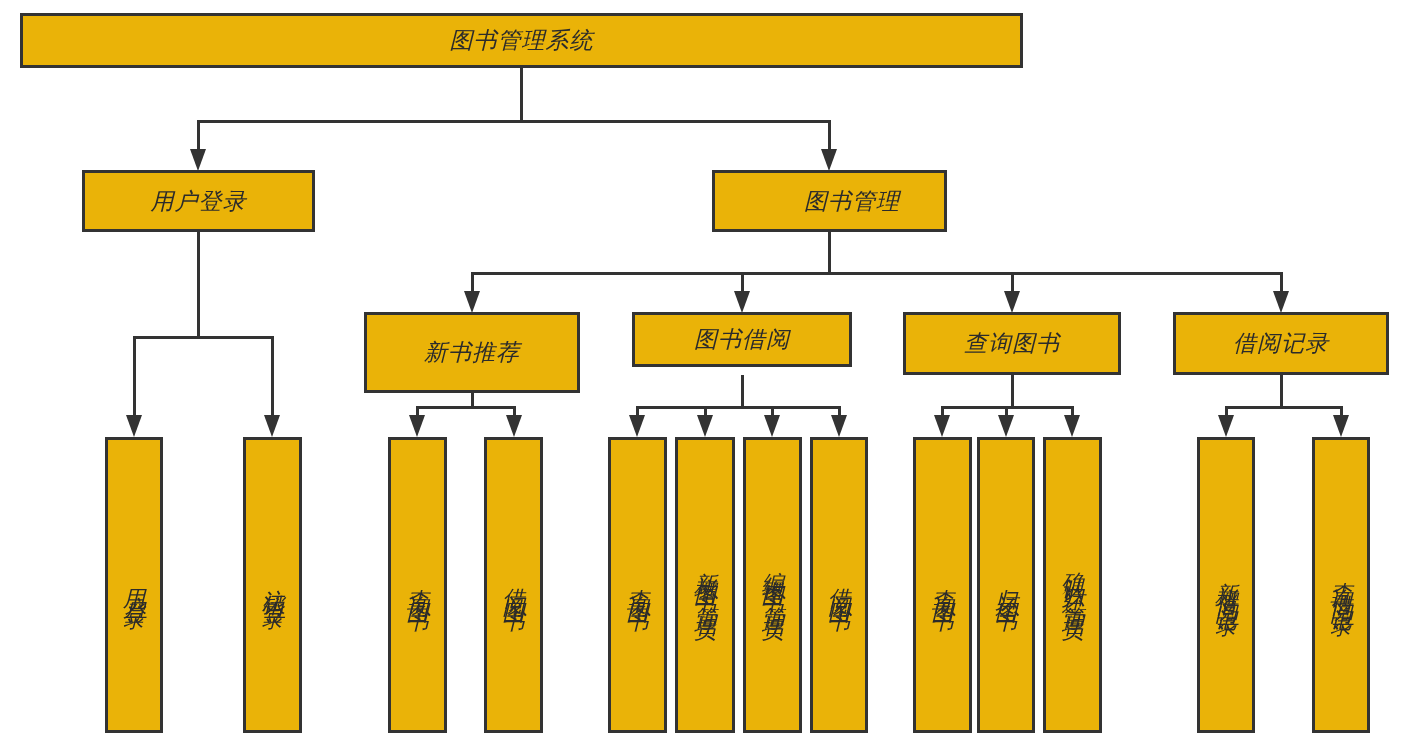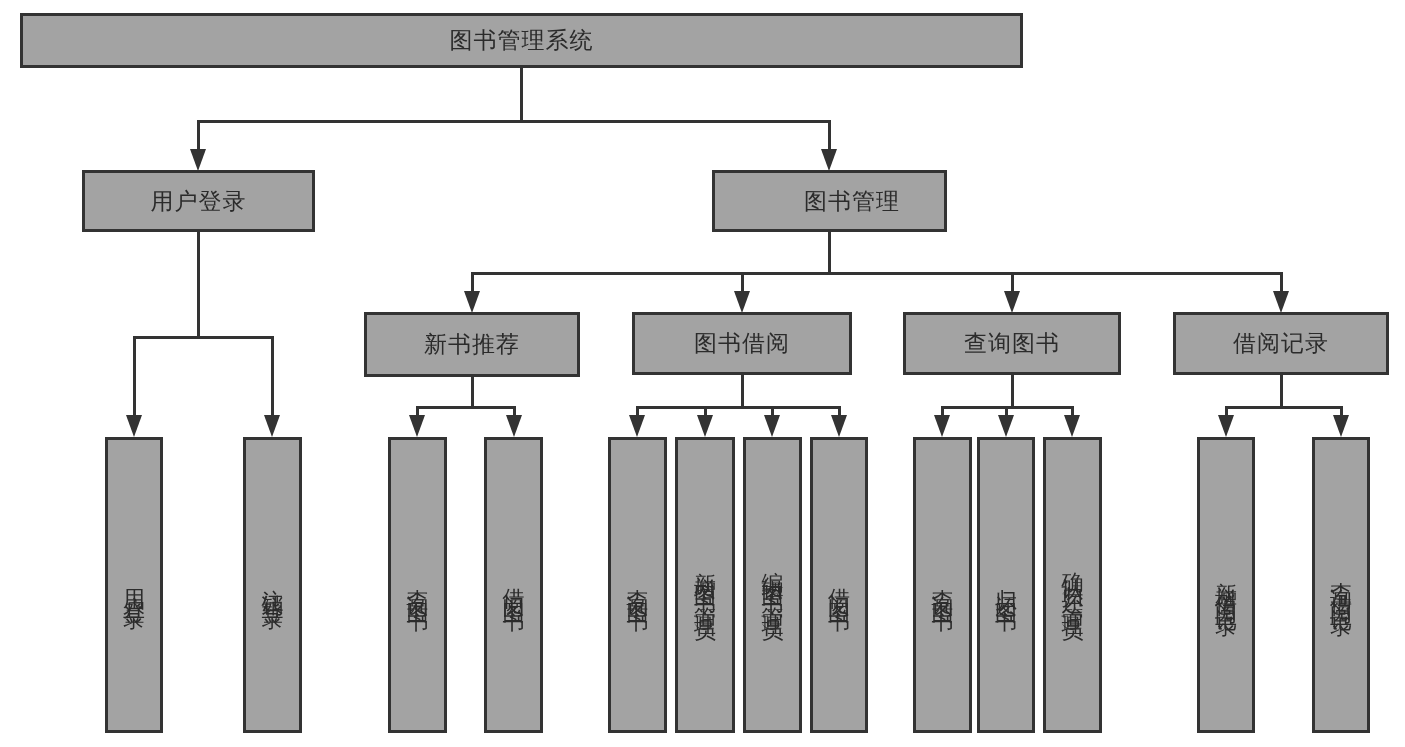--- a/index.html
+++ b/index.html
@@ -1,23 +1,23 @@
 <!DOCTYPE html>
 <html><head>
 <meta charset="utf-8">
 <style>
   html,body{margin:0;padding:0;background:#ffffff;}
   .stage{
     position:relative;width:1405px;height:747px;background:#ffffff;overflow:hidden;
     font-family:"Liberation Sans","DejaVu Sans",sans-serif;color:#2b2b2b;
   }
   .node{
-    position:absolute;box-sizing:border-box;background:#a3a3a3;
+    position:absolute;box-sizing:border-box;background:#eab308;
     border:3px solid #333333;display:flex;align-items:center;justify-content:center;
-    font-size:23px;letter-spacing:1px;white-space:nowrap;z-index:2;
+    font-size:23px;letter-spacing:1px;white-space:nowrap;z-index:2;font-style:italic;
   }
   .leaf{
     writing-mode:vertical-rl;text-orientation:mixed;
     font-size:22px;letter-spacing:7px;line-height:1;
     padding:6px 0;
   }
   .v{position:absolute;width:3px;background:#333333;z-index:1;}
   .h{position:absolute;height:3px;background:#333333;z-index:1;}
   .ah{position:absolute;width:0;height:0;z-index:1;
       border-left:8px solid transparent;border-right:8px solid transparent;
@@ -30,22 +30,22 @@
 </head>
 <body>
 
 <div class="stage">
 
   <div class="node" style="left:20px;top:13px;width:1003px;height:55px;">图书管理系统</div>
 
   <div class="node" style="left:82px;top:170px;width:233px;height:62px;">用户登录</div>
   <div class="node" style="left:712px;top:170px;width:235px;height:62px;padding-left:45px;">图书管理</div>
 
-  <div class="node" style="left:364px;top:312px;width:216px;height:65px;text-align:right;">新书推荐</div>
-  <div class="node" style="left:632px;top:312px;width:220px;height:63px;">图书借阅</div>
+  <div class="node" style="left:364px;top:312px;width:216px;height:81px;text-align:right;">新书推荐</div>
+  <div class="node" style="left:632px;top:312px;width:220px;height:55px;">图书借阅</div>
   <div class="node" style="left:903px;top:312px;width:218px;height:63px;">查询图书</div>
   <div class="node" style="left:1173px;top:312px;width:216px;height:63px;">借阅记录</div>
 
   <div class="node leaf" style="left:105px;top:437px;width:58px;height:296px;">用户登录</div>
   <div class="node leaf" style="left:243px;top:437px;width:59px;height:296px;">注销登录</div>
 
   <div class="node leaf" style="left:388px;top:437px;width:59px;height:296px;">查询图书</div>
   <div class="node leaf" style="left:484px;top:437px;width:59px;height:296px;">借阅图书</div>
 
   <div class="node leaf" style="left:608px;top:437px;width:59px;height:296px;">查询图书</div>

